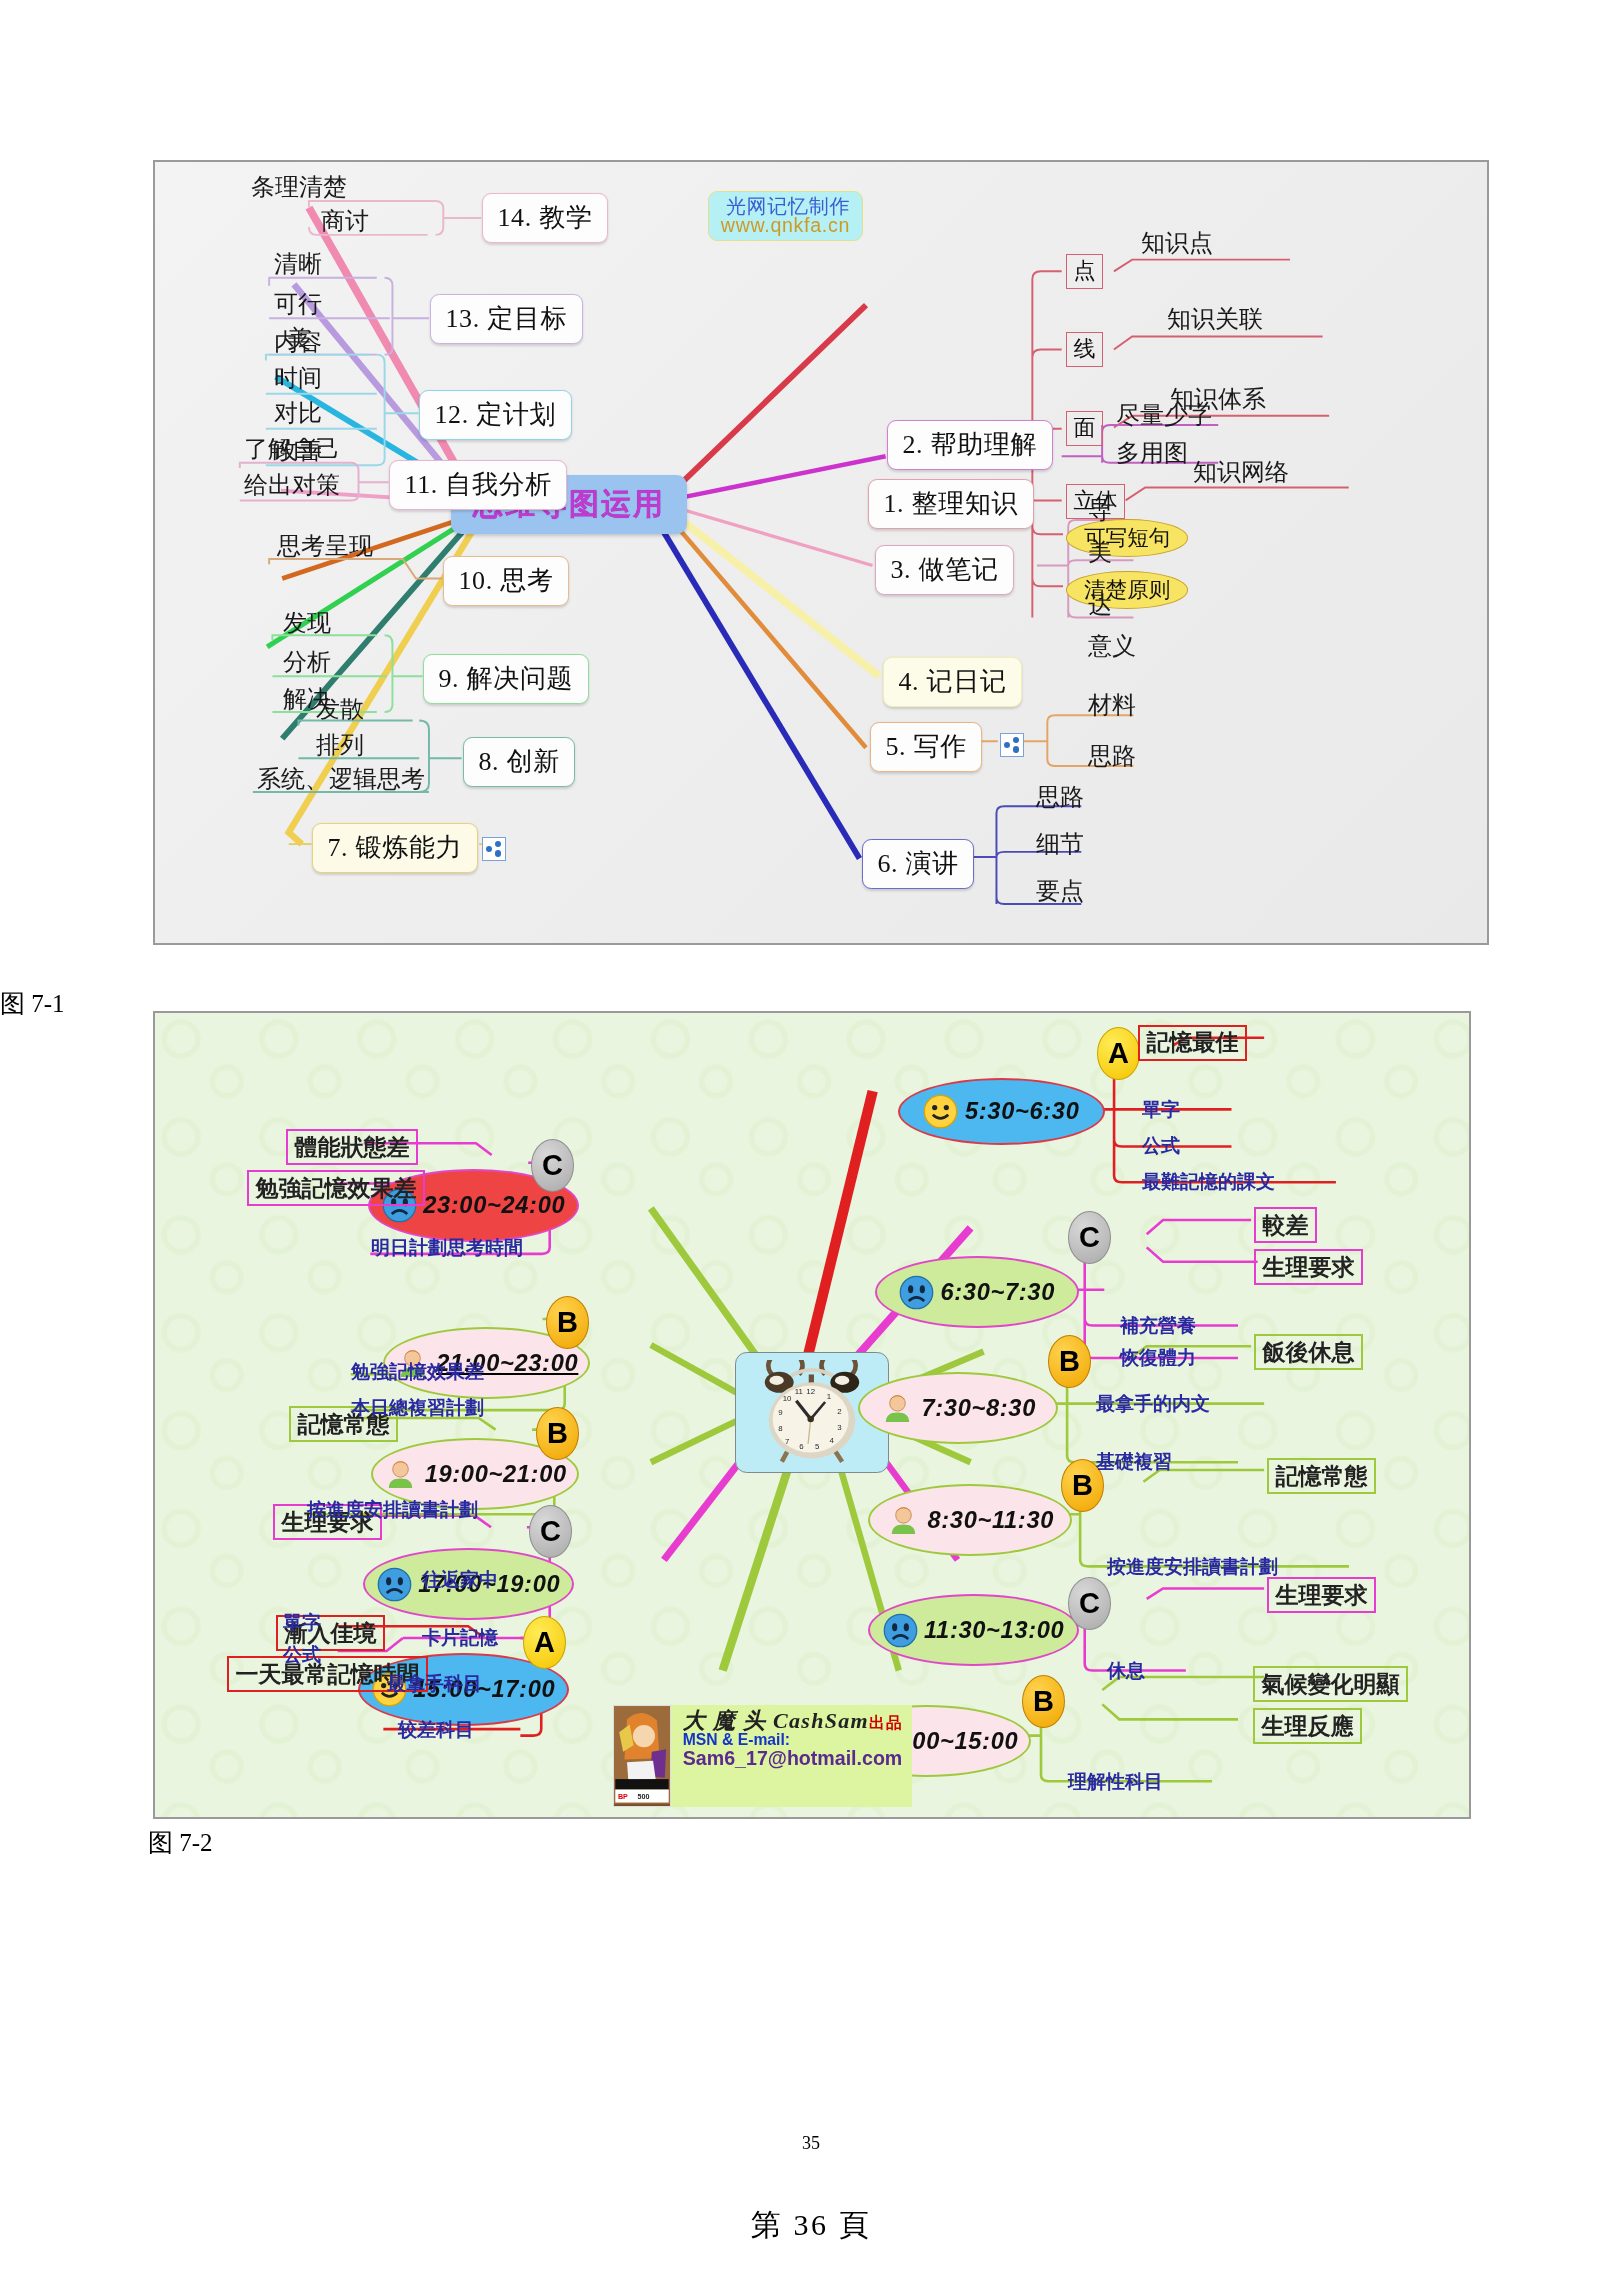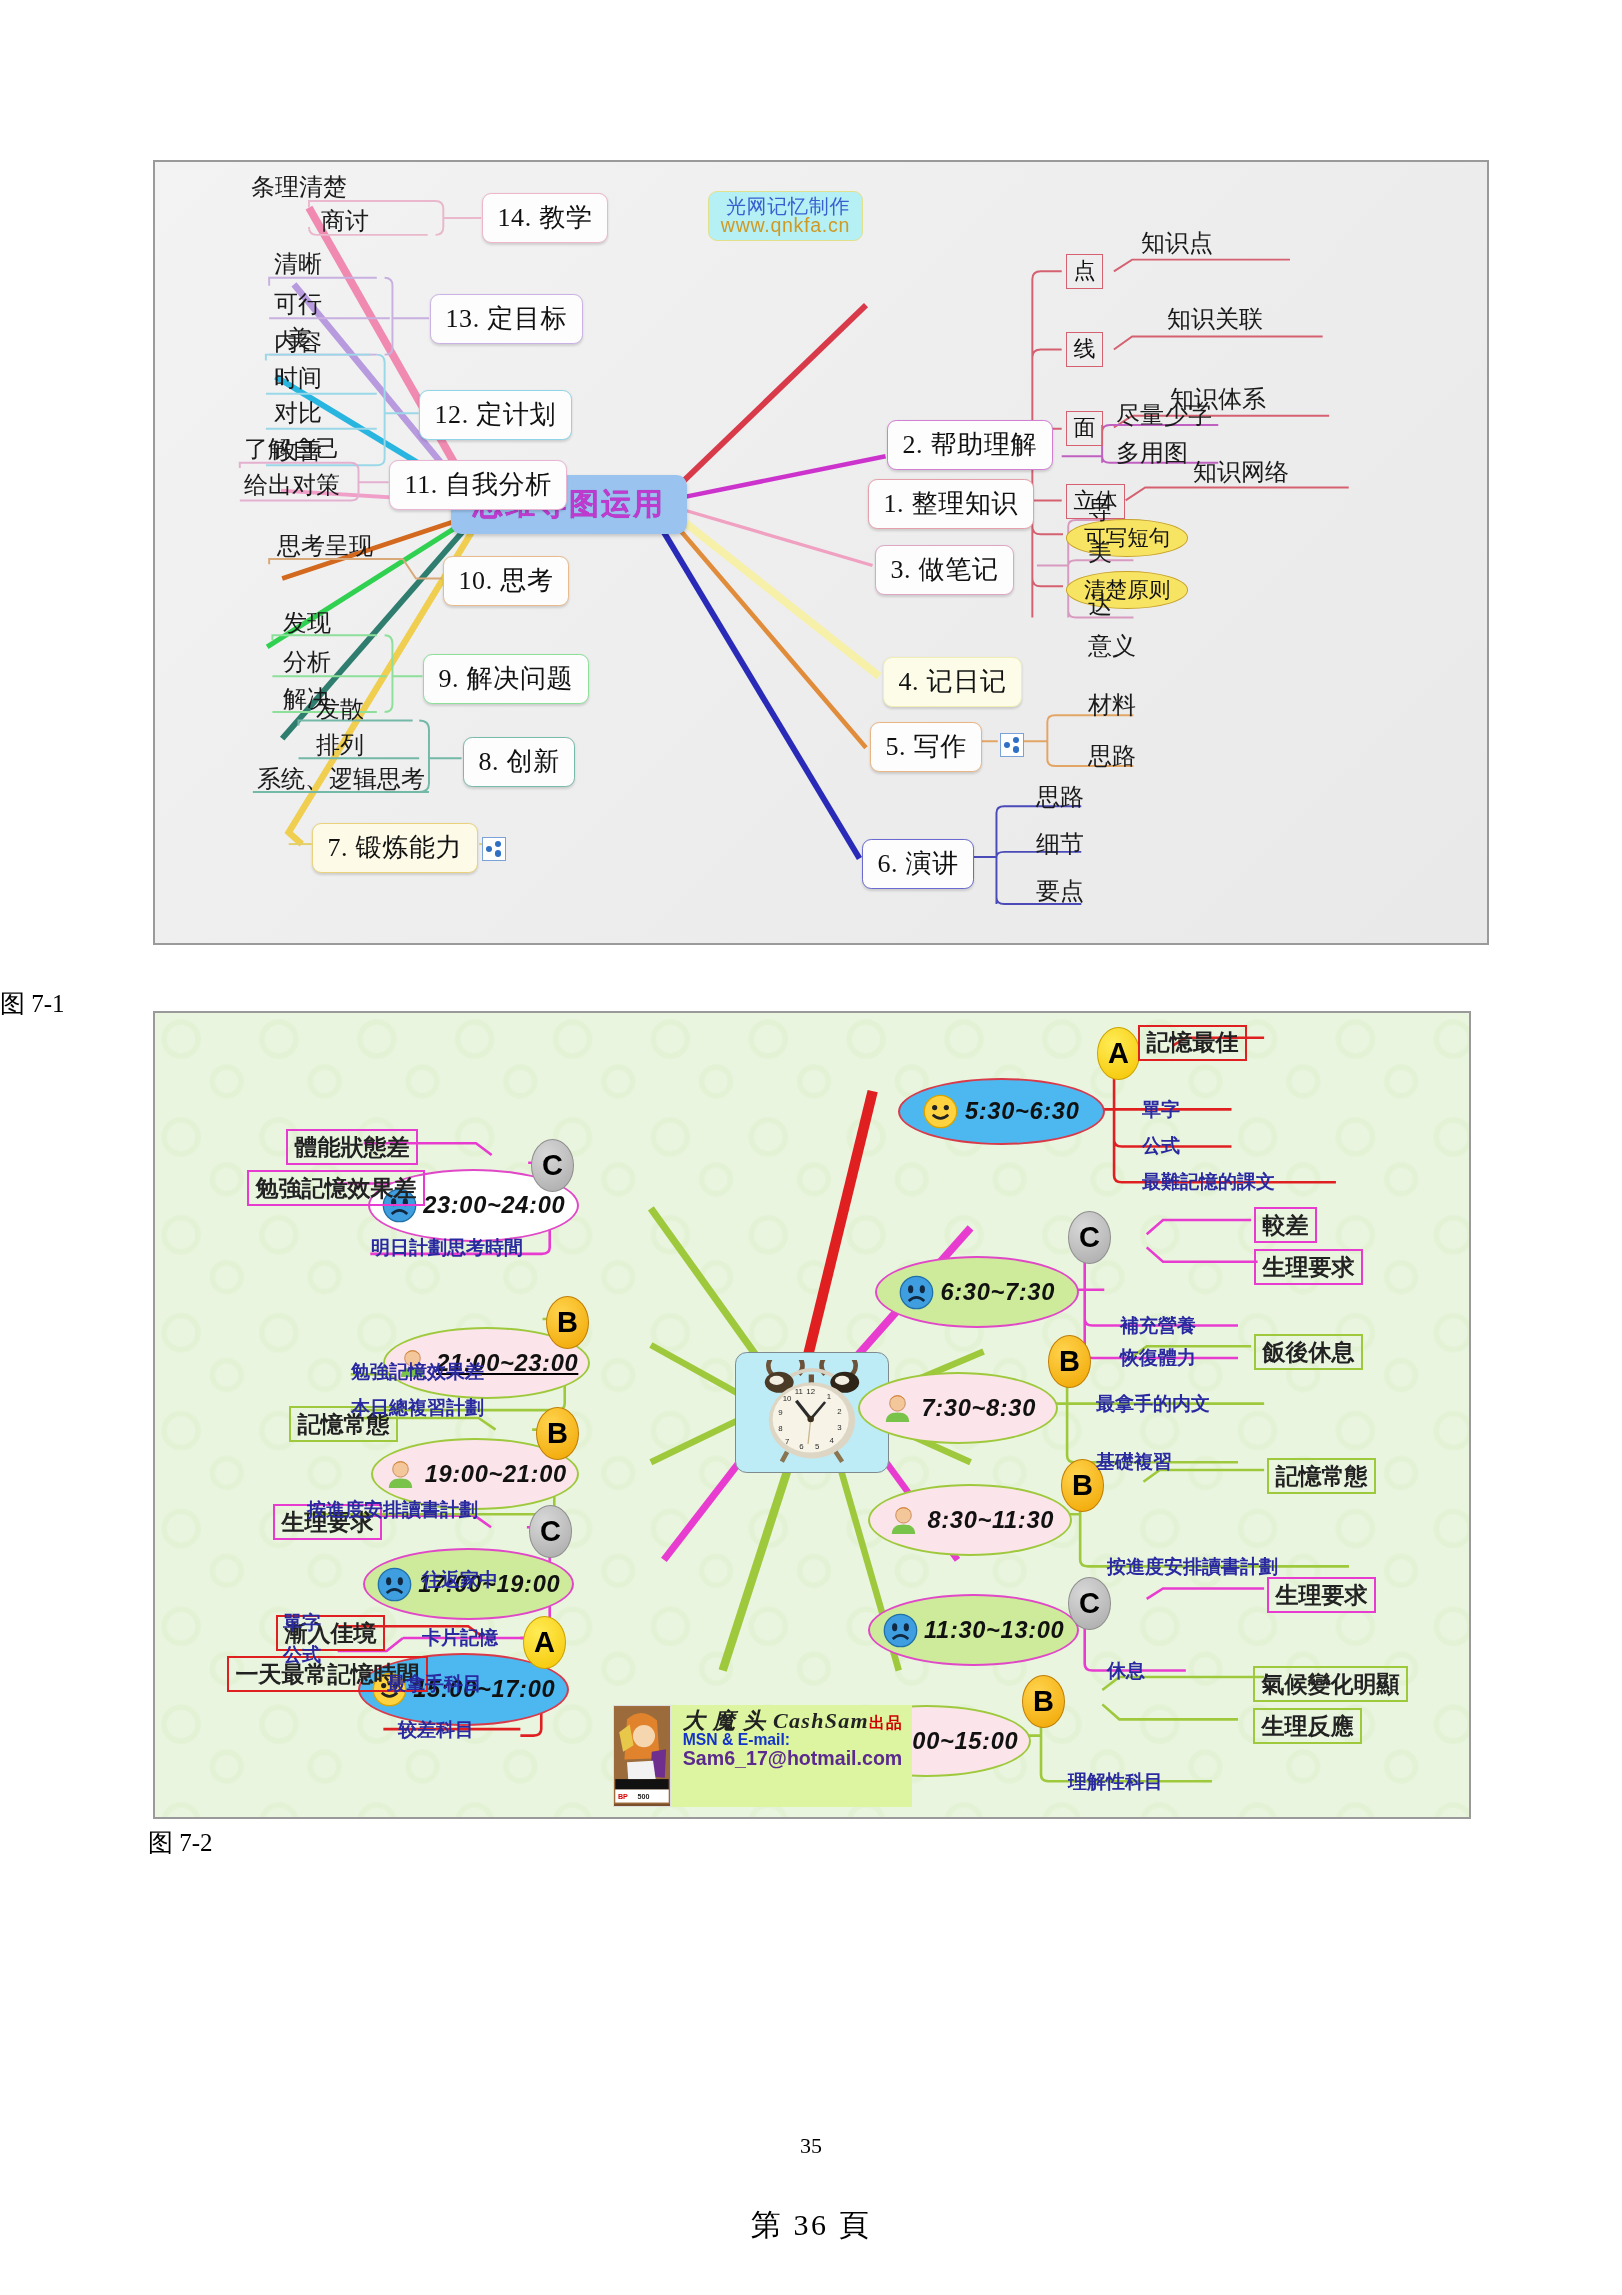--- a/index.html
+++ b/index.html
@@ -105,21 +105,21 @@
   .sigblock{position:absolute;display:flex;align-items:stretch;}
   .sigimg{width:56px;background:linear-gradient(#b98a55,#7b4f2a);border:1.3px solid #ddd;
           position:relative;overflow:hidden;}
   .sigtext{background:#ddf5a0;padding:3.9px 9.2px 5.2px 11.8px;line-height:1.05;}
   .sig1{font-size:22px;color:#222;font-style:italic;font-family:"Liberation Serif",serif;font-weight:bold;letter-spacing:1.3px;}
   .sig1 .chu{color:#d00000;font-size:15.7px;font-style:normal;}
   .sig2{font-size:15.7px;color:#1434c8;font-weight:bold;font-family:"Liberation Sans",sans-serif;}
   .sig3{font-size:19.6px;color:#5b2a8e;font-weight:bold;font-family:"Liberation Sans",sans-serif;}
 
   
-  .pagenum{position:absolute;width:100%;text-align:center;font-size:22px;}
+  .pagenum{position:absolute;width:100%;text-align:center;font-size:18px;}
   .pagefoot{position:absolute;width:100%;text-align:center;font-size:30px;letter-spacing:2.6px;}
 </style>
 </head>
 <body>
 
 <div id="fig1-frame">
 
   <svg id="fig1-svg" viewBox="0 0 2042 1200" preserveAspectRatio="none">
 
     <path d="M795 505 L1090 220" stroke="#d93a4a" stroke-width="9" fill="none"></path>
@@ -559,21 +559,21 @@
     <span class="face">
       <svg width="35" height="35" viewBox="0 0 54 54">
           <circle cx="27" cy="19" r="12" fill="#f3c79a" stroke="#c8895a" stroke-width="1.5"></circle>
           <path d="M15 14 Q27 2 39 14 Q36 8 27 7 Q18 8 15 14" fill="#d9822b"></path>
           <path d="M9 48 Q9 33 27 33 Q45 33 45 48 Z" fill="#79c34a"></path>
         </svg>
     </span>
     <span class="tlabel">21:00~23:00</span>
   </div>
 
-  <div class="tnode" style="left:213px;top:156px;width:207px;height:69px;background:#ffffff;border:2.6px solid #e048c8;">
+  <div class="tnode" style="left:213px;top:156px;width:207px;height:69px;background:#ef4444;border:2.6px solid #e048c8;">
     <span class="face">
       <svg width="35" height="35" viewBox="0 0 54 54">
           <circle cx="27" cy="27" r="25" fill="#3f9ee0" stroke="#2170a8" stroke-width="2"></circle>
           <ellipse cx="18" cy="22" rx="4" ry="6" fill="#102840"></ellipse>
           <ellipse cx="36" cy="22" rx="4" ry="6" fill="#102840"></ellipse>
           <path d="M15 40 Q27 29 39 40" fill="none" stroke="#102840" stroke-width="4"></path>
         </svg>
     </span>
     <span class="tlabel">23:00~24:00</span>
   </div>

